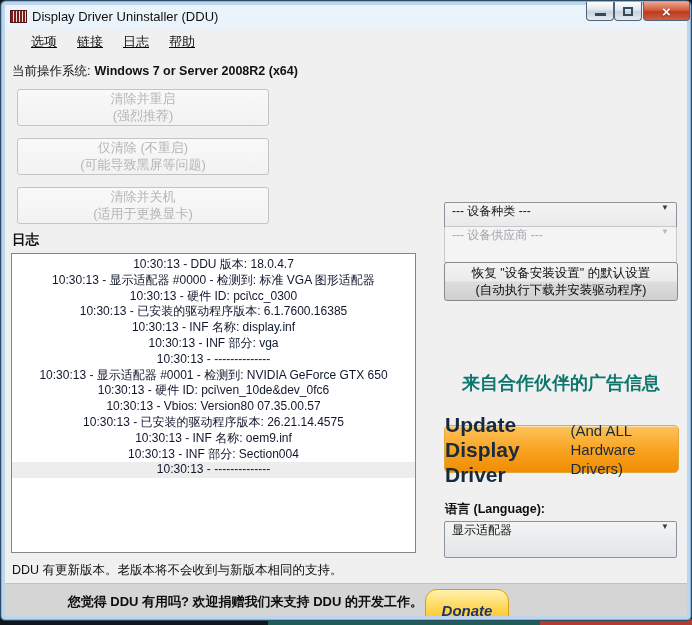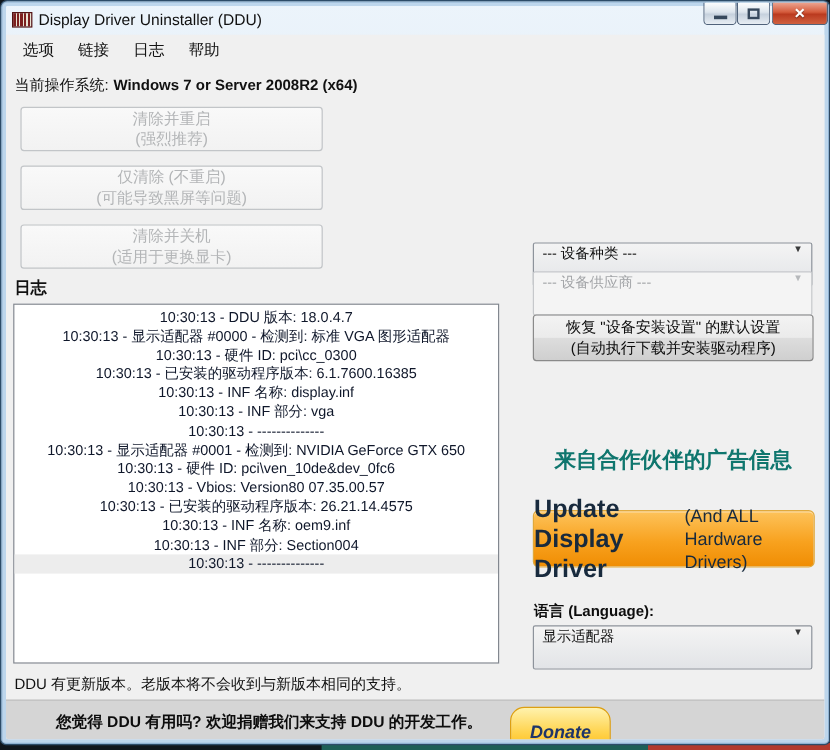--- a/index.html
+++ b/index.html
@@ -35,21 +35,21 @@
   .glyph-min { width:11px; height:3px; background:#36485c; margin-top:7px; }
   .glyph-max { width:10px; height:9px; border:2px solid #36485c; background:transparent; }
   .glyph-close { color:#fff; font-size:15px; font-weight:bold; line-height:17px;
     text-shadow:0 1px 1px rgba(0,0,0,.45); }
 
   
   .client { position:absolute; left:4px; top:28px; right:4px; bottom:4px;
     background:#f0f0f0; border-radius:0 0 2px 2px; overflow:hidden; }
 
   .menubar { position:absolute; left:0; top:0; width:100%; height:26px;
-    display:flex; align-items:center; padding-left:4px; }
+    display:flex; align-items:center; padding-left:16px;text-decoration:underline; }
   .menu-item { font-size:13px; color:#141414; padding:4px 10px; cursor:default; }
 
   .os-line { position:absolute; left:7px; top:34px; font-size:12.5px; color:#111; }
   .os-line b { margin-left:4px; }
 
   .action-btn { position:absolute; left:12px; width:252px; height:37px;
     border:1px solid #c2c5c8; border-radius:3px;
     background:linear-gradient(180deg,#f9f9f9,#f2f2f2);
     color:#b3b5b7; text-align:center; font-size:13px; line-height:16.5px;
     display:flex; flex-direction:column; justify-content:center; }
@@ -95,21 +95,21 @@
     display:flex; flex-direction:row; align-items:center; justify-content:center;
     color:#182a3d; cursor:pointer;margin-top:35px; }
   .ad-button .ad-line1 { font-size:21px; font-weight:bold; line-height:25px; }
   .ad-button .ad-line2 { font-size:15px; line-height:19px; }
 
   .lang-label { position:absolute; left:440px; top:472px; font-size:12.5px; font-weight:bold; color:#0d0d0d; }
 
   
   .footer { position:absolute; left:0; bottom:0; width:100%; height:33px;
     background:#d5d5d5; border-top:1px solid #c0c0c0; }
-  .footer-msg { position:absolute; right:285px; top:9px; font-size:13px; font-weight:bold; color:#0d0d0d; white-space:nowrap; }
+  .footer-msg { position:absolute; right:264px; top:9px; font-size:13px; font-weight:bold; color:#0d0d0d; white-space:nowrap; }
   .donate-btn { position:absolute; left:420px; top:5px; width:84px; height:43px;
     border:1px solid #dd9f12; border-radius:12px;
     background:linear-gradient(180deg,#fff2ad 0%,#ffd34d 50%,#ffb300 100%);
     display:flex; align-items:center; justify-content:center; cursor:pointer; }
   .donate-btn span { font-size:15px; font-weight:bold; font-style:italic; color:#1f3569; }
   .patron-btn { position:absolute; left:513px; top:8px; width:100px; height:21px;
     background:#f96854; display:flex; align-items:center; padding-left:6px; gap:5px; cursor:pointer; }
   .patreon-logo { display:flex; align-items:center; gap:2px; }
   .p-bar { width:2px; height:11px; background:#fff; display:block; }
   .p-circle { width:9px; height:9px; border-radius:50%; display:block;

